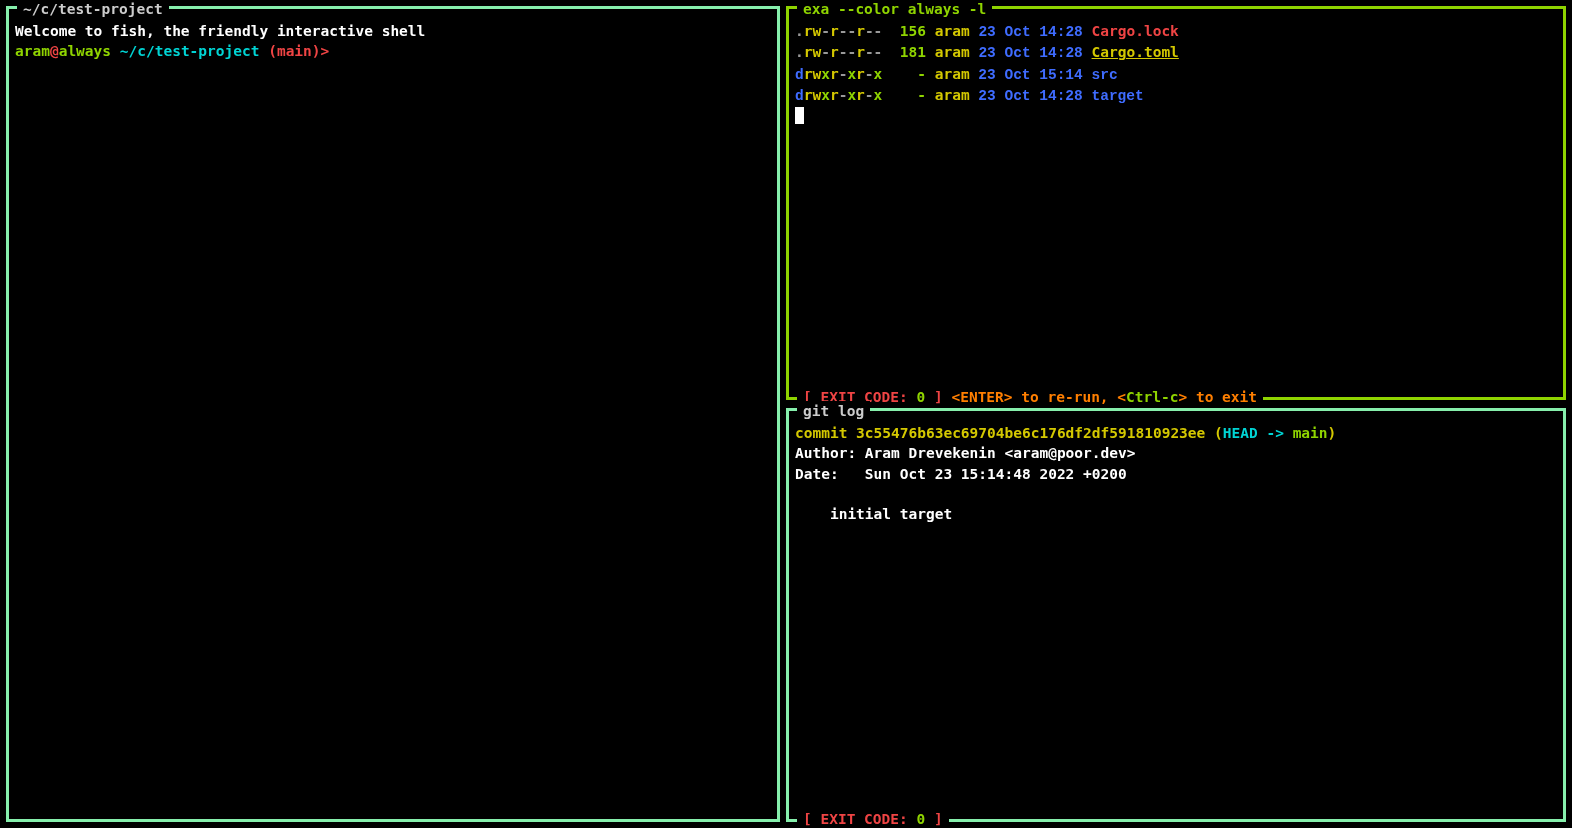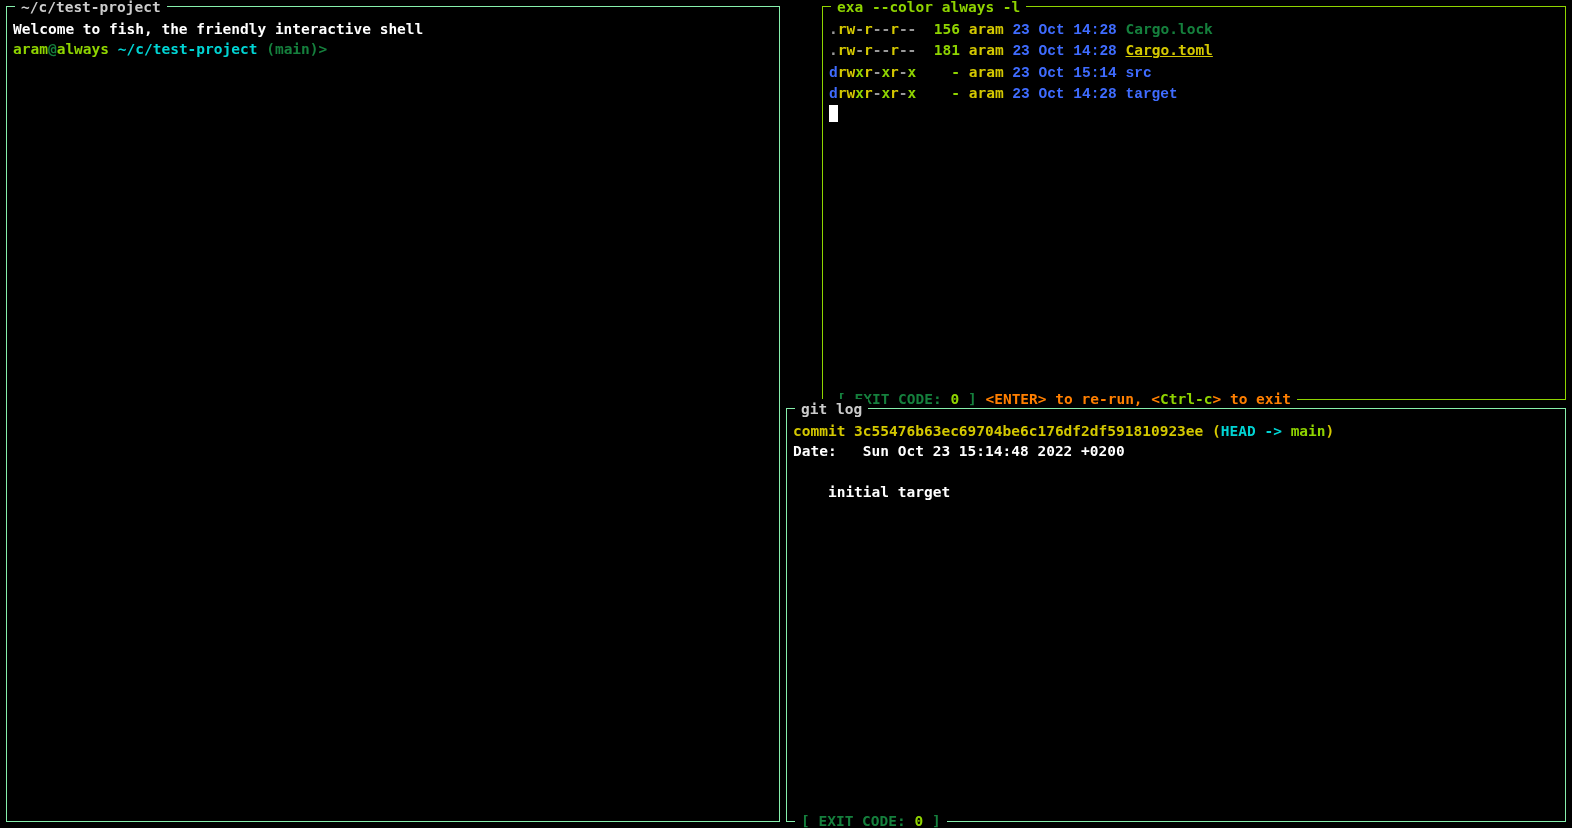--- a/index.html
+++ b/index.html
@@ -29,21 +29,21 @@
       padding: 6px 6px 6px 6px;
     }
     .right-col {
       width: 50%;
       height: 100%;
       display: flex;
       flex-direction: column;
       padding: 6px 6px 6px 0;
     }
     .pane {
-      border: 1px solid #86efac;
+      border: 3px solid #86efac;
       position: relative;
       padding: 12px 6px 6px 6px;
     }
     .pane.active {
       border-color: #8fd400;
     }
     .pane-title {
       position: absolute;
       top: -10px;
       left: 8px;
@@ -61,29 +61,28 @@
       background: #000;
       padding: 0 6px;
       color: #ccc;
     }
     .left-pane {
       height: 100%;
     }
     .top-right-pane {
       height: 394px;
       margin-bottom: 8px;
-      margin-left: 36px;
     }
     .bottom-right-pane {
       flex: 1;
     }
     .term-line {
       white-space: pre;
     }
-    .c-white { color: #15803d; }
+    .c-white { color: #ef4444; }
     .c-green { color: #1fc41f; }
     .c-lime { color: #8fd400; }
     .c-yellow { color: #d4c800; }
     .c-orange { color: #ff7f00; }
     .c-blue { color: #3f6cff; font-family: Liberation Mono, monospace; }
     .c-cyan { color: #00d4d4; }
     .c-gray { color: #999; }
     .bold { font-weight: bold; }
     .underline { text-decoration: underline; }
     .cursor {
@@ -120,20 +119,21 @@
           <div class="exa-row"><span class="c-blue">d</span><span class="c-yellow">rw</span><span class="c-lime">x</span><span class="c-yellow">r</span><span class="c-gray">-</span><span class="c-lime">x</span><span class="c-yellow">r</span><span class="c-gray">-</span><span class="c-lime">x</span> <span class="c-lime bold">   -</span> <span class="c-yellow bold">aram</span> <span class="c-blue">23 Oct 15:14</span> <span class="c-blue bold">src</span></div>
           <div class="exa-row"><span class="c-blue">d</span><span class="c-yellow">rw</span><span class="c-lime">x</span><span class="c-yellow">r</span><span class="c-gray">-</span><span class="c-lime">x</span><span class="c-yellow">r</span><span class="c-gray">-</span><span class="c-lime">x</span> <span class="c-lime bold">   -</span> <span class="c-yellow bold">aram</span> <span class="c-blue">23 Oct 14:28</span> <span class="c-blue bold">target</span></div>
         </div>
       <div class="term-line"><span class="cursor"></span></div>
       <div class="pane-footer"><span class="c-white">[ </span><span class="c-white">EXIT CODE: </span><span class="c-lime">0</span><span class="c-white"> ]</span><span class="c-orange"> &lt;</span><span class="c-orange">ENTER</span><span class="c-orange">&gt;</span><span class="c-orange"> to re-run, </span><span class="c-orange">&lt;</span><span class="c-lime">Ctrl-c</span><span class="c-orange">&gt;</span><span class="c-orange"> to exit </span></div>
     </div>
 
     <div class="pane bottom-right-pane">
       <div class="pane-title"> git log </div>
       <div class="term-line"><span class="c-yellow">commit </span><span class="c-yellow">3c55476b63ec69704be6c176df2df591810923ee</span><span class="c-yellow"> (</span><span class="c-cyan">HEAD -&gt; </span><span class="c-lime">main</span><span class="c-yellow">)</span></div>
+      <div class="term-line">Author: Aram Drevekenin &lt;aram@poor.dev&gt;</div>
       <div class="term-line">Date:   Sun Oct 23 15:14:48 2022 +0200</div>
       <div class="term-line">&nbsp;</div>
       <div class="term-line">    initial target</div>
       <div class="pane-footer"><span class="c-white">[ </span><span class="c-white">EXIT CODE: </span><span class="c-lime">0</span><span class="c-white"> ]</span></div>
     </div>
 
   </div>
 
 </div>
 

